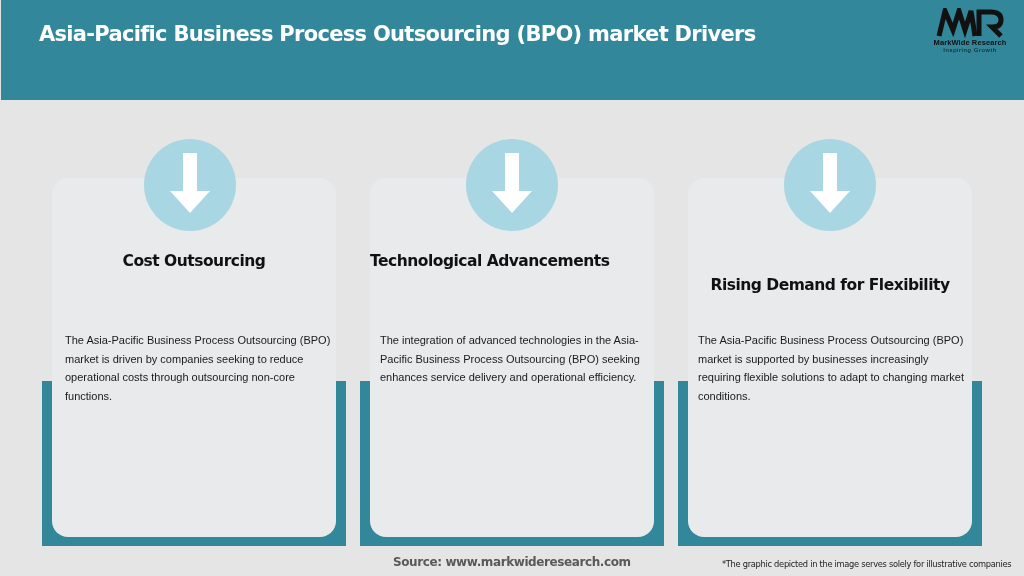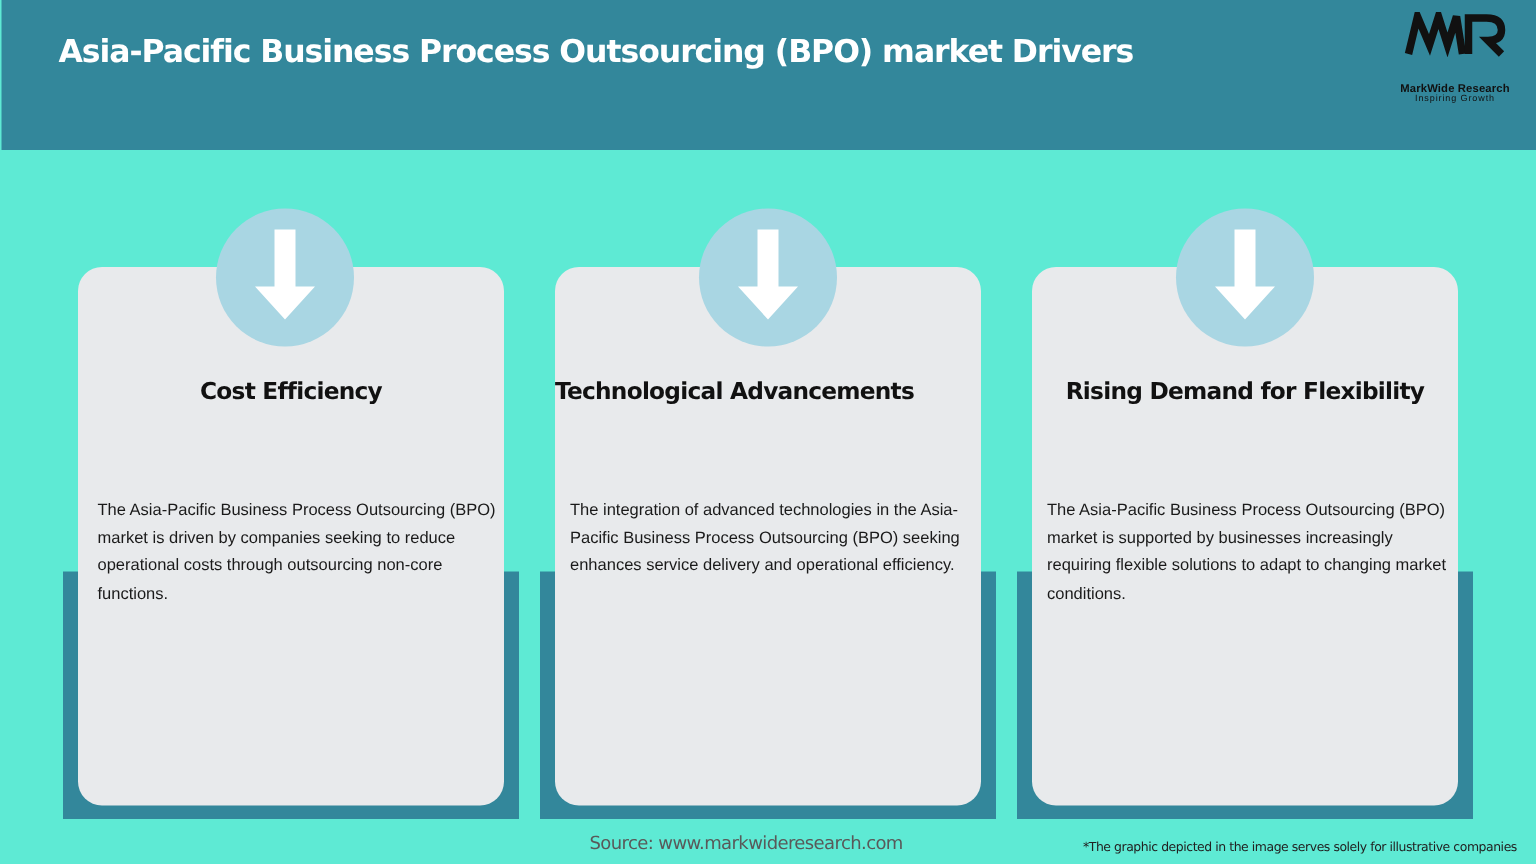--- a/index.html
+++ b/index.html
@@ -1,42 +1,42 @@
 <!DOCTYPE html>
 <html><head>
   <meta charset="utf-8">
   <style>
     * { margin: 0; padding: 0; box-sizing: border-box; }
     html, body {
       width: 1024px; height: 576px; overflow: hidden;
       background: #ffffff;
       font-family: "Liberation Sans", sans-serif;
     }
-    .page { position: relative; width: 1024px; height: 576px; background: #5eead4; padding-left: 20px; }
+    .page { position: relative; width: 1024px; height: 576px; background: #e5e5e5; padding-left: 20px; }
 
     .header {
       position: absolute; left: 1px; top: 0; width: 1023px; height: 100px;
       background: #33879b;
     }
     .header-title {
       position: absolute; left: 38px; top: 22px;
       color: #ffffff; font-family: "DejaVu Sans", sans-serif;
       font-weight: bold; font-size: 21px; letter-spacing: -0.7px;
       white-space: nowrap;
     }
     .logo {
       position: absolute; left: 922px; top: 8px; width: 94px; height: 50px;
       text-align: center; color: #111111;
     }
     .logo-mark {
       display: block; margin: 0 auto; width: 70px; height: 30px;
     }
     .logo-name {
       display: block; font-size: 7.5px; font-weight: bold; line-height: 9px;
-      letter-spacing: 0.1px; white-space: nowrap; margin-top: 16px;
+      letter-spacing: 0.1px; white-space: nowrap;
     }
     .logo-tag {
       display: block; font-size: 6px; line-height: 7px; letter-spacing: 0.6px;
       white-space: nowrap;
     }
     .card-backing {
       position: absolute; top: 381px; height: 165px;
       background: #33879b;
     }
     .card {
@@ -55,21 +55,21 @@
       white-space: nowrap;
     }
     .card-body {
       position: absolute; top: 331px;
       font-family: "Liberation Sans", sans-serif;
       font-size: 11px; line-height: 18.5px; color: #1a1a1a;
     }
 
     .source {
       position: absolute; left: 393px; top: 555px;
-      font-family: "DejaVu Sans", sans-serif; font-weight: normal;
+      font-family: "DejaVu Sans", sans-serif; font-weight: bold;
       font-size: 12px; letter-spacing: -0.4px; color: #595959; white-space: nowrap;
     }
     .disclaimer {
       position: absolute; left: 722px; top: 559px;
       font-family: "DejaVu Sans", sans-serif;
       font-size: 8.3px; letter-spacing: -0.3px; color: #222222; white-space: nowrap;
     }
   </style>
 </head>
 <body>
@@ -89,21 +89,21 @@
   </div>
 
   <div>
     <div class="card-backing" style="left:42px;width:304px;"></div>
     <div class="card" style="left:52px;width:284px;"></div>
     <div class="icon-circle" style="left:144px;">
       <svg viewBox="0 0 92 92">
         <polygon points="39,14 53,14 53,52 66,52 46,74 26,52 39,52" fill="#ffffff"></polygon>
       </svg>
     </div>
-    <div class="card-heading" style="left:52px;width:284px;">Cost Efficiency</div>
+    <div class="card-heading" style="left:52px;width:284px;">Cost Outsourcing</div>
     <div class="card-body" style="left:65px;width:268px;">The Asia-Pacific Business Process Outsourcing (BPO) market is driven by companies seeking to reduce operational costs through outsourcing non-core functions.</div>
   </div>
 
   <div>
     <div class="card-backing" style="left:360px;width:304px;"></div>
     <div class="card" style="left:370px;width:284px;"></div>
     <div class="icon-circle" style="left:466px;">
       <svg viewBox="0 0 92 92">
         <polygon points="39,14 53,14 53,52 66,52 46,74 26,52 39,52" fill="#ffffff"></polygon>
       </svg>
@@ -113,19 +113,19 @@
   </div>
 
   <div>
     <div class="card-backing" style="left:678px;width:304px;"></div>
     <div class="card" style="left:688px;width:284px;"></div>
     <div class="icon-circle" style="left:784px;">
       <svg viewBox="0 0 92 92">
         <polygon points="39,14 53,14 53,52 66,52 46,74 26,52 39,52" fill="#ffffff"></polygon>
       </svg>
     </div>
-    <div class="card-heading" style="left:688px;width:284px;">Rising Demand for Flexibility</div>
+    <div class="card-heading" style="left:688px;width:284px;margin-top:24px;">Rising Demand for Flexibility</div>
     <div class="card-body" style="left:698px;width:272px;">The Asia-Pacific Business Process Outsourcing (BPO) market is supported by businesses increasingly requiring flexible solutions to adapt to changing market conditions.</div>
   </div>
 
   <div class="source">Source: www.markwideresearch.com</div>
   <div class="disclaimer">*The graphic depicted in the image serves solely for illustrative companies</div>
 </div>
 
 </body></html>

